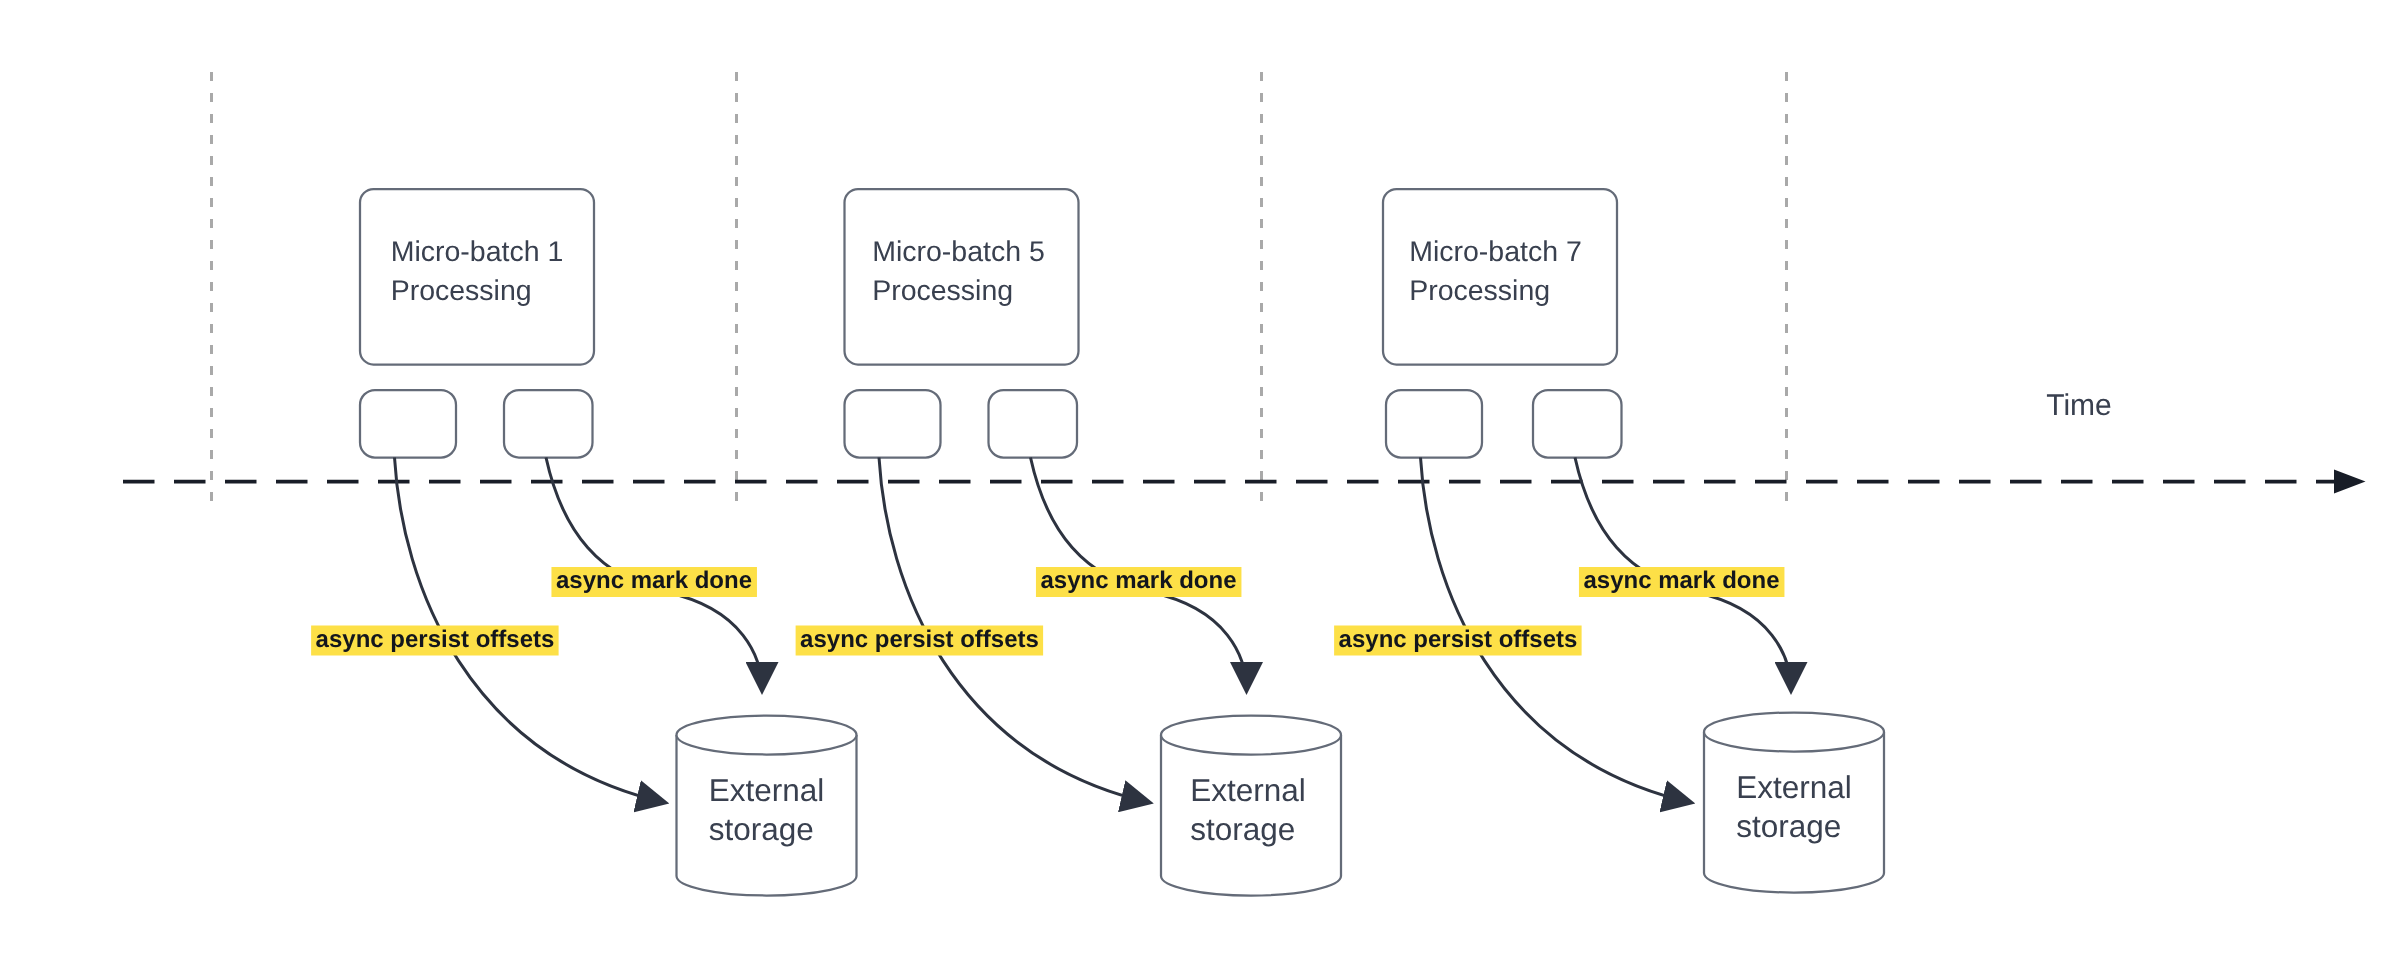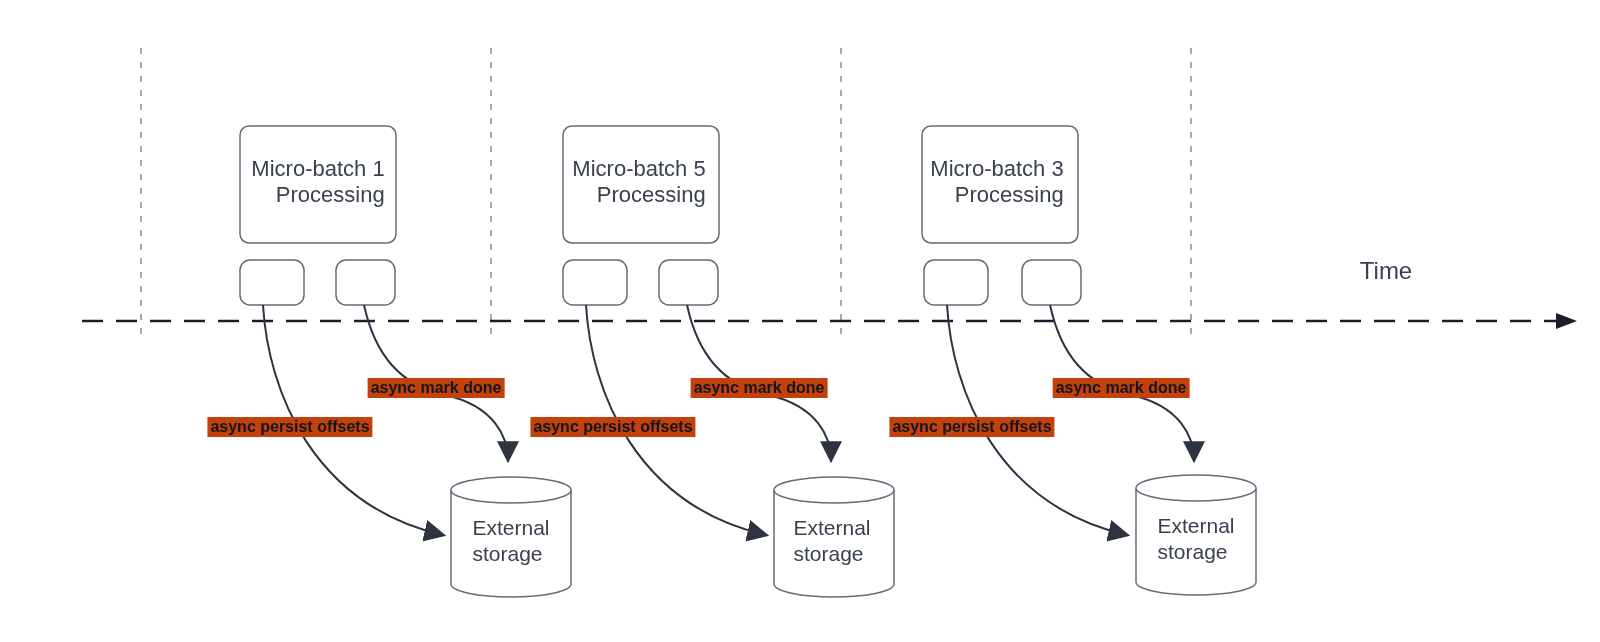--- a/index.html
+++ b/index.html
@@ -22,39 +22,39 @@
     width: 1600px;
     height: 642px;
   }
   .txt {
     position: absolute;
     transform: translate(-50%, -50%);
     white-space: nowrap;
     color: #39404f;
   }
   .process-label {
-    font-size: 22px;
+    font-size: 19px;
     line-height: 26px;
-    text-align: right;
+    text-align: left;
   }
   .storage-label {
     font-size: 21px;
     line-height: 26px;
     text-align: left;
   }
   .arrow-label {
     font-size: 16px;
     font-weight: bold;
     color: #13161d;
-    background: #c2410c;
+    background: #fde047;
     padding: 1px 3px;
     text-align: right;
   }
   .time-label {
-    font-size: 24px;
+    font-size: 20px;
     color: #39404f;
   }
 </style>
 </head>
 <body>
 
 <div class="canvas">
 
   <svg class="shape-layer" width="1600" height="642" viewBox="0 0 1600 642" xmlns="http://www.w3.org/2000/svg">
     <defs>
@@ -122,21 +122,21 @@
     <div>Processing</div>
   </div>
   <div class="txt arrow-label" style="left:613px; top:427px;">async persist offsets</div>
   <div class="txt arrow-label" style="left:759px; top:388px;">async mark done</div>
   <div class="txt storage-label" style="left:832px; top:541px;">
     <div>External</div>
     <div>storage</div>
   </div>
 
   <div class="txt process-label" style="left:997px; top:182px;">
-    <div>Micro-batch 3</div>
+    <div>Micro-batch 7</div>
     <div>Processing</div>
   </div>
   <div class="txt arrow-label" style="left:972px; top:427px;">async persist offsets</div>
   <div class="txt arrow-label" style="left:1121px; top:388px;">async mark done</div>
   <div class="txt storage-label" style="left:1196px; top:539px;">
     <div>External</div>
     <div>storage</div>
   </div>
 
   <div class="txt time-label" style="left:1386px; top:271px;">Time</div>

